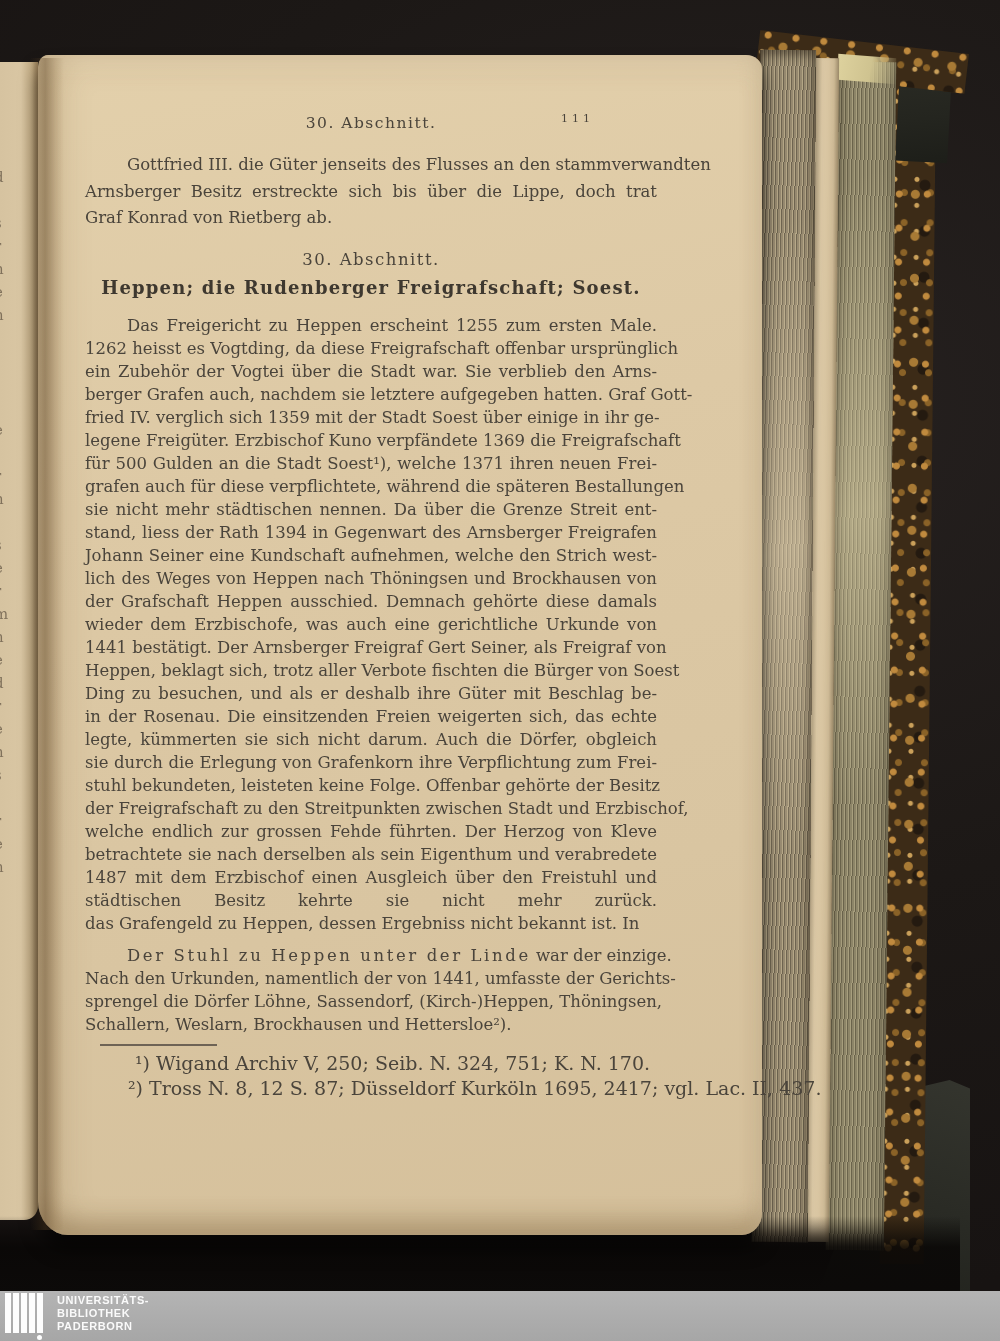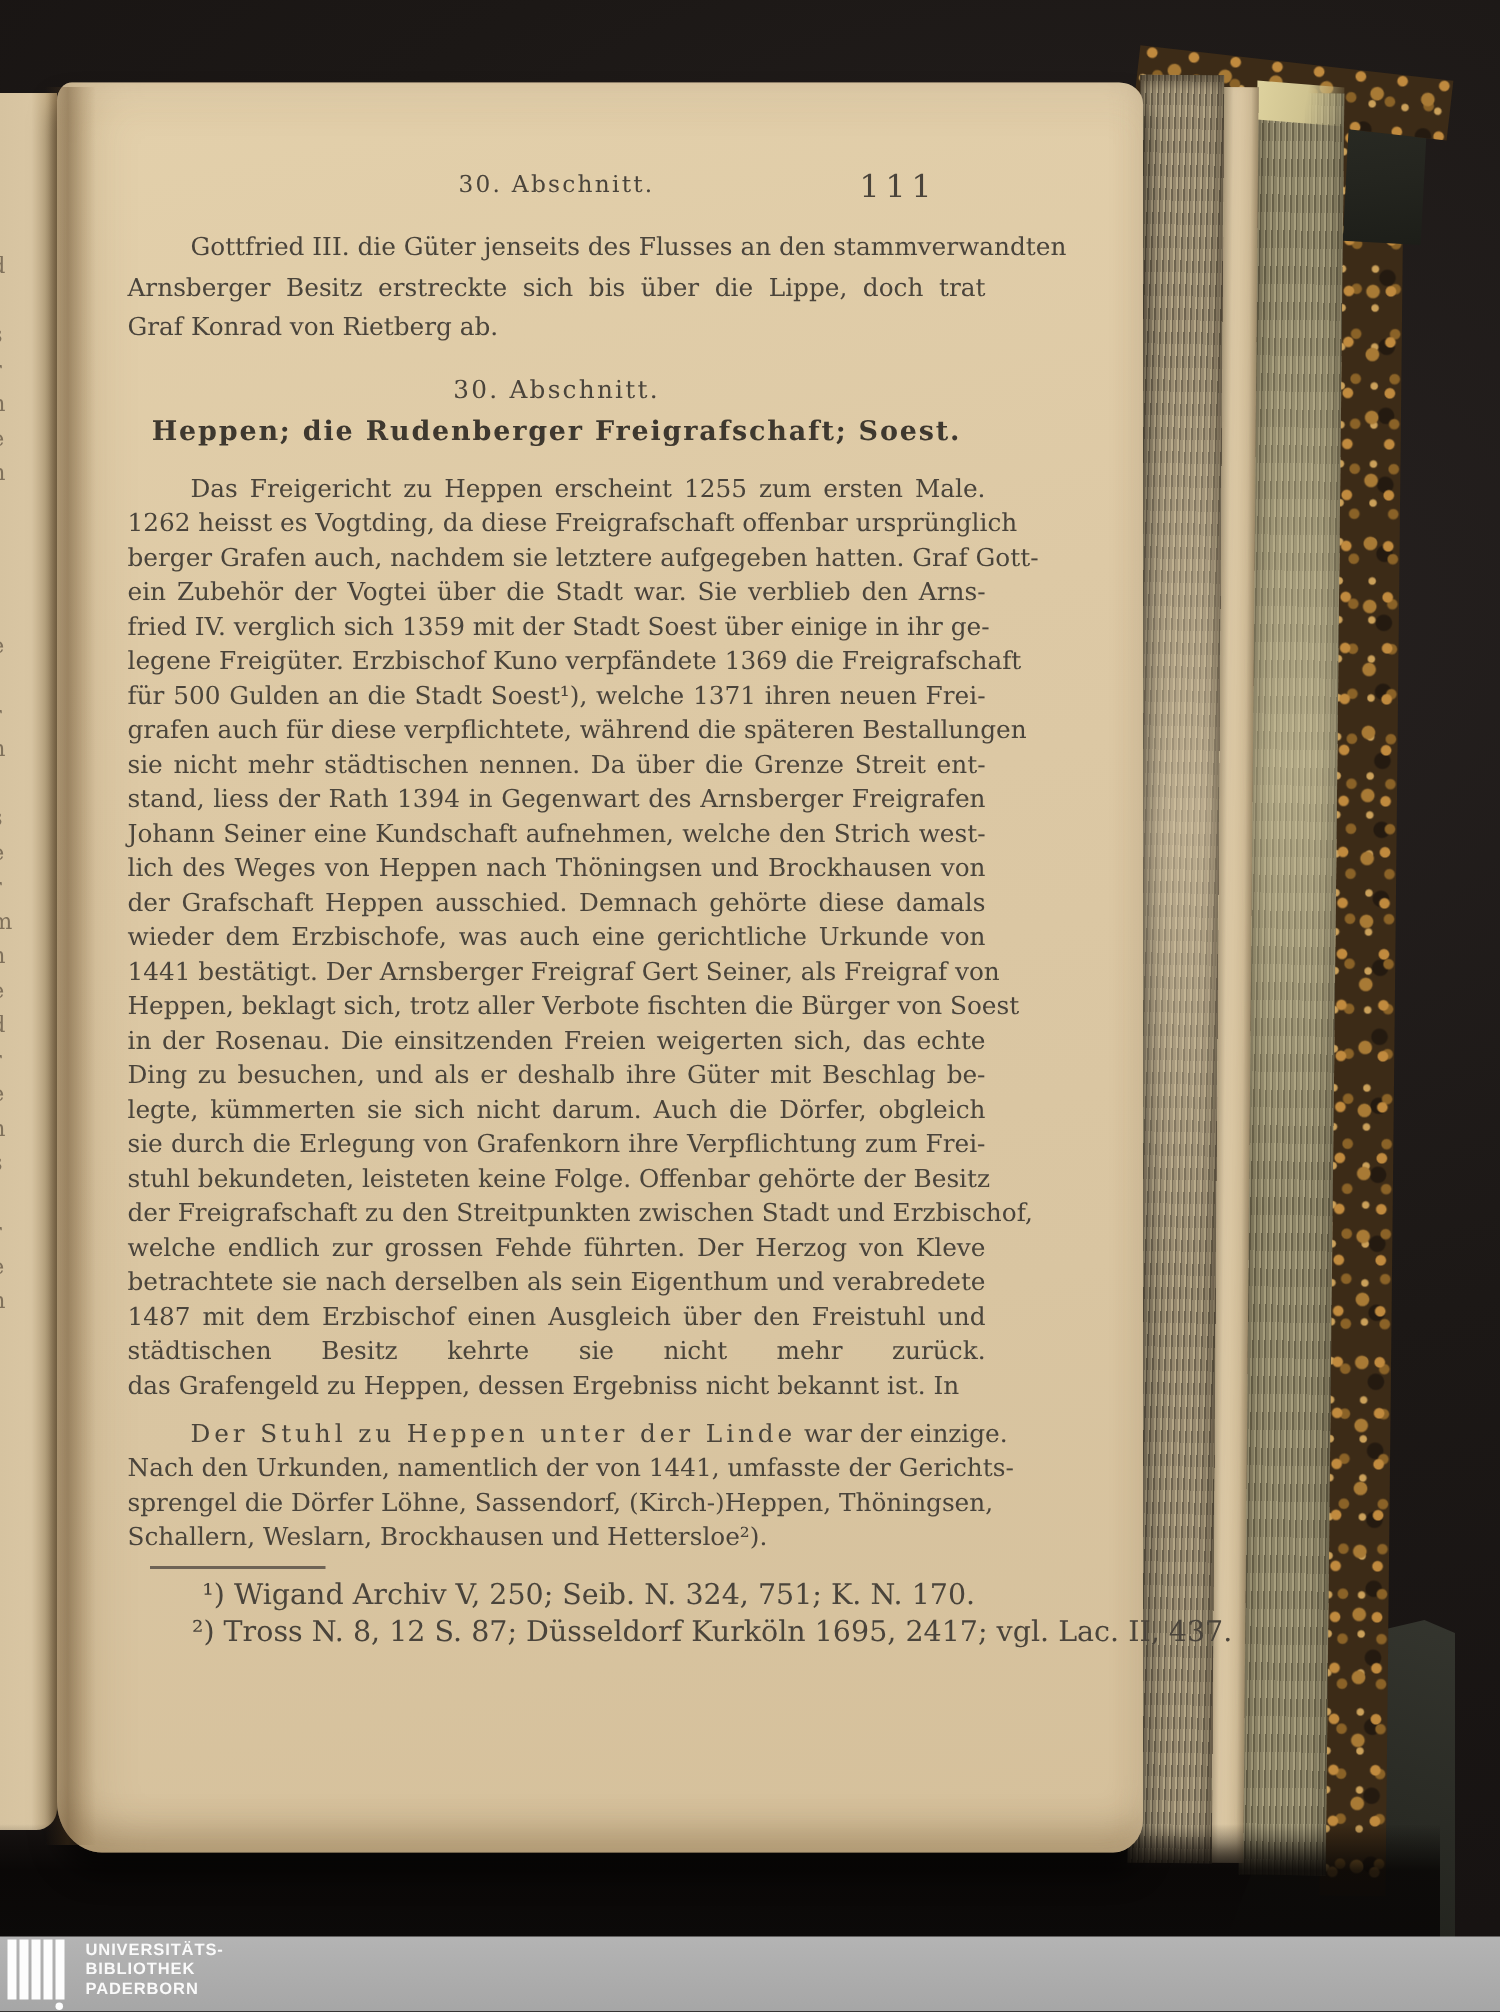--- a/index.html
+++ b/index.html
@@ -77,21 +77,21 @@
     box-shadow:
       inset 18px 0 34px rgba(120,90,50,.28),
       inset 0 10px 18px rgba(255,245,220,.25),
       inset 0 -16px 22px rgba(110,85,50,.28),
       0 14px 18px rgba(0,0,0,.55);
     z-index:4;
   }
   
   .text-layer{position:absolute;left:85px;top:0;width:572px;z-index:6;color:#4a443b;}
   .running-head{position:absolute;top:114px;left:0;width:100%;text-align:center;font-size:15.5px;letter-spacing:1.5px;}
-  .page-number{position:absolute;top:112px;left:454px;width:120px;text-align:center;font-size:21px;letter-spacing:4px;}
+  .page-number{position:absolute;top:112px;left:476px;width:120px;text-align:left;font-size:11px;letter-spacing:4px;}
   .para{position:absolute;left:0;width:572px;font-size:16.5px;}
   .para .tline{text-align:justify;text-align-last:justify;white-space:nowrap;}
   .para .tline:last-child{text-align-last:left;white-space:normal;}
   .indent-first .tline:first-child{text-indent:42px;}
   .para1{top:152px;line-height:26.5px;}
   .para2{top:314px;line-height:23px;}
   .para3-first{position:absolute;top:944px;left:0;width:572px;font-size:16.5px;line-height:23px;text-indent:42px;white-space:nowrap;}
   .para3-first .sp{letter-spacing:2.6px;}
   .para3-rest{top:967px;line-height:23px;}
   .sec-heading{position:absolute;top:250px;left:0;width:100%;text-align:center;font-size:16.5px;letter-spacing:1.5px;}
@@ -174,36 +174,36 @@
         <div class="tline">Arnsberger Besitz erstreckte sich bis über die Lippe, doch trat</div>
         <div class="tline">Graf Konrad von Rietberg ab.</div>
       </div>
 
     <div class="sec-heading">30. Abschnitt.</div>
     <div class="sec-subheading">Heppen; die Rudenberger Freigrafschaft; Soest.</div>
 
     <div class="para para2 indent-first">
         <div class="tline">Das Freigericht zu Heppen erscheint 1255 zum ersten Male.</div>
         <div class="tline">1262 heisst es Vogtding, da diese Freigrafschaft offenbar ursprünglich</div>
+        <div class="tline">ein Zubehör der Vogtei über die Stadt war.  Sie verblieb den Arns-</div>
         <div class="tline">berger Grafen auch, nachdem sie letztere aufgegeben hatten.  Graf Gott-</div>
-        <div class="tline">ein Zubehör der Vogtei über die Stadt war.  Sie verblieb den Arns-</div>
         <div class="tline">fried IV. verglich sich 1359 mit der Stadt Soest über einige in ihr ge-</div>
         <div class="tline">legene Freigüter.  Erzbischof Kuno verpfändete 1369 die Freigrafschaft</div>
         <div class="tline">für 500 Gulden an die Stadt Soest¹), welche 1371 ihren neuen Frei-</div>
         <div class="tline">grafen auch für diese verpflichtete, während die späteren Bestallungen</div>
         <div class="tline">sie nicht mehr städtischen nennen.  Da über die Grenze Streit ent-</div>
         <div class="tline">stand, liess der Rath 1394 in Gegenwart des Arnsberger Freigrafen</div>
         <div class="tline">Johann Seiner eine Kundschaft aufnehmen, welche den Strich west-</div>
         <div class="tline">lich des Weges von Heppen nach Thöningsen und Brockhausen von</div>
         <div class="tline">der Grafschaft Heppen ausschied.  Demnach gehörte diese damals</div>
         <div class="tline">wieder dem Erzbischofe, was auch eine gerichtliche Urkunde von</div>
         <div class="tline">1441 bestätigt.  Der Arnsberger Freigraf Gert Seiner, als Freigraf von</div>
         <div class="tline">Heppen, beklagt sich, trotz aller Verbote fischten die Bürger von Soest</div>
+        <div class="tline">Ding zu besuchen, und als er deshalb ihre Güter mit Beschlag be-</div>
         <div class="tline">in der Rosenau.  Die einsitzenden Freien weigerten sich, das echte</div>
-        <div class="tline">Ding zu besuchen, und als er deshalb ihre Güter mit Beschlag be-</div>
         <div class="tline">legte, kümmerten sie sich nicht darum.  Auch die Dörfer, obgleich</div>
         <div class="tline">sie durch die Erlegung von Grafenkorn ihre Verpflichtung zum Frei-</div>
         <div class="tline">stuhl bekundeten, leisteten keine Folge.  Offenbar gehörte der Besitz</div>
         <div class="tline">der Freigrafschaft zu den Streitpunkten zwischen Stadt und Erzbischof,</div>
         <div class="tline">welche endlich zur grossen Fehde führten.  Der Herzog von Kleve</div>
         <div class="tline">betrachtete sie nach derselben als sein Eigenthum und verabredete</div>
         <div class="tline">1487 mit dem Erzbischof einen Ausgleich über den Freistuhl und</div>
         <div class="tline">städtischen Besitz kehrte sie nicht mehr zurück.</div>
         <div class="tline">das Grafengeld zu Heppen, dessen Ergebniss nicht bekannt ist.  In</div>
       </div>

